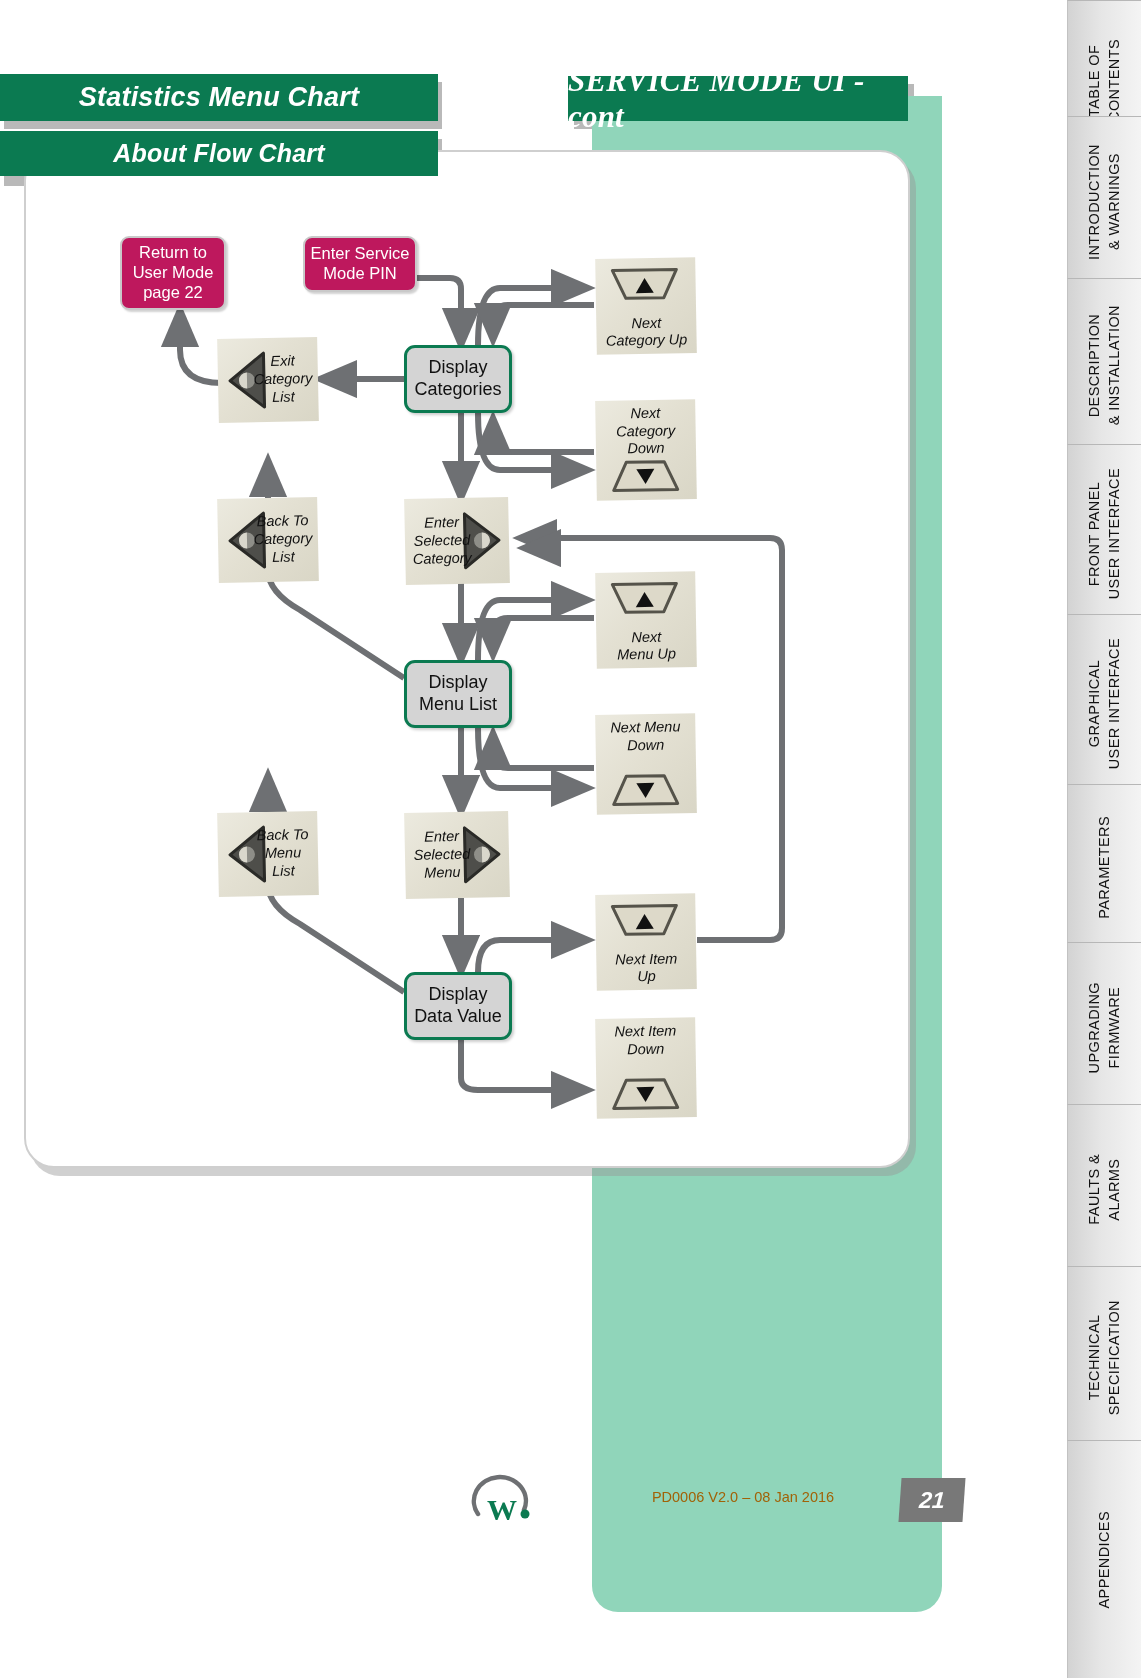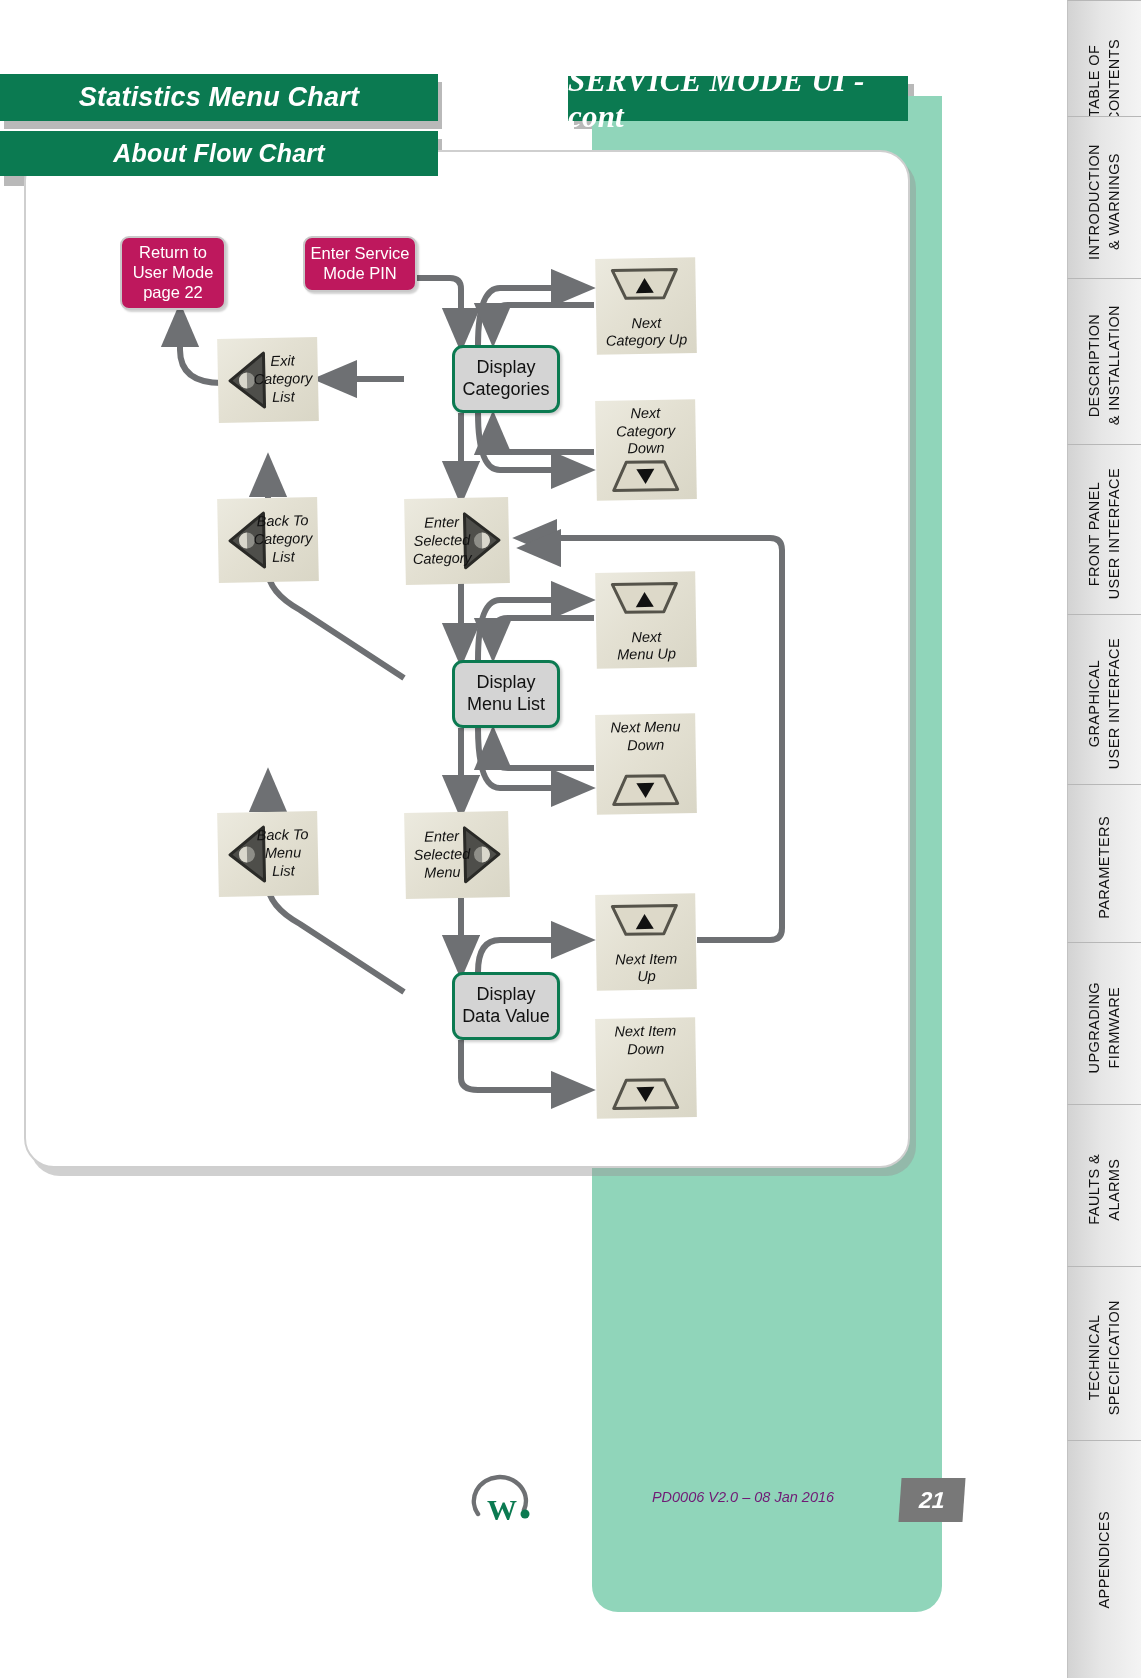--- a/index.html
+++ b/index.html
@@ -40,21 +40,21 @@
     position:absolute;box-sizing:border-box;
     display:flex;align-items:center;justify-content:center;
     text-align:center;line-height:1.2;
   }
   .node-green{
     background:#be185d;color:#fff;border:2px solid #c9c9c9;border-radius:9px;
     font-size:16.5px;box-shadow:2px 2px 2px rgba(0,0,0,.18);
   }
   .node-state{
     background:#d4d4d4;color:#111;border:3px solid #0b7a51;border-radius:11px;
-    font-size:18px;box-shadow:2px 2px 3px rgba(0,0,0,.2);margin-left:48px;
+    font-size:18px;box-shadow:2px 2px 3px rgba(0,0,0,.2);
   }
   
   .keytile{
     position:absolute;
     background:linear-gradient(135deg,#eceadf 0%,#e3e0d2 45%,#d9d6c6 100%);
     font-style:italic;font-size:14.5px;color:#111;line-height:1.22;
     display:flex;align-items:center;justify-content:center;text-align:center;
     box-sizing:border-box;
   }
   .keytile .lbl{position:relative;z-index:3;}
@@ -76,21 +76,21 @@
     display:flex;align-items:center;justify-content:center;
   }
   .tab .ttxt{
     writing-mode:vertical-rl;transform:rotate(180deg);
     font-size:14.5px;letter-spacing:.4px;color:#111;text-align:center;
     line-height:1.35;white-space:pre-line;
   }
   
   #footer-text{
     position:absolute;left:613px;top:1489px;width:260px;height:20px;
-    color:#701a75;font-size:14.5px;text-align:center;font-style:italic;
+    color:#a16207;font-size:14.5px;text-align:center;
   }
   #page-badge{
     position:absolute;left:900px;top:1478px;width:64px;height:44px;
     background:#787878;color:#fff;font-size:23px;font-weight:bold;font-style:italic;
     display:flex;align-items:center;justify-content:center;
     transform:skewX(-4deg);
   }
   #logo{position:absolute;left:470px;top:1470px;width:70px;height:60px;}
 </style>
 </head>

